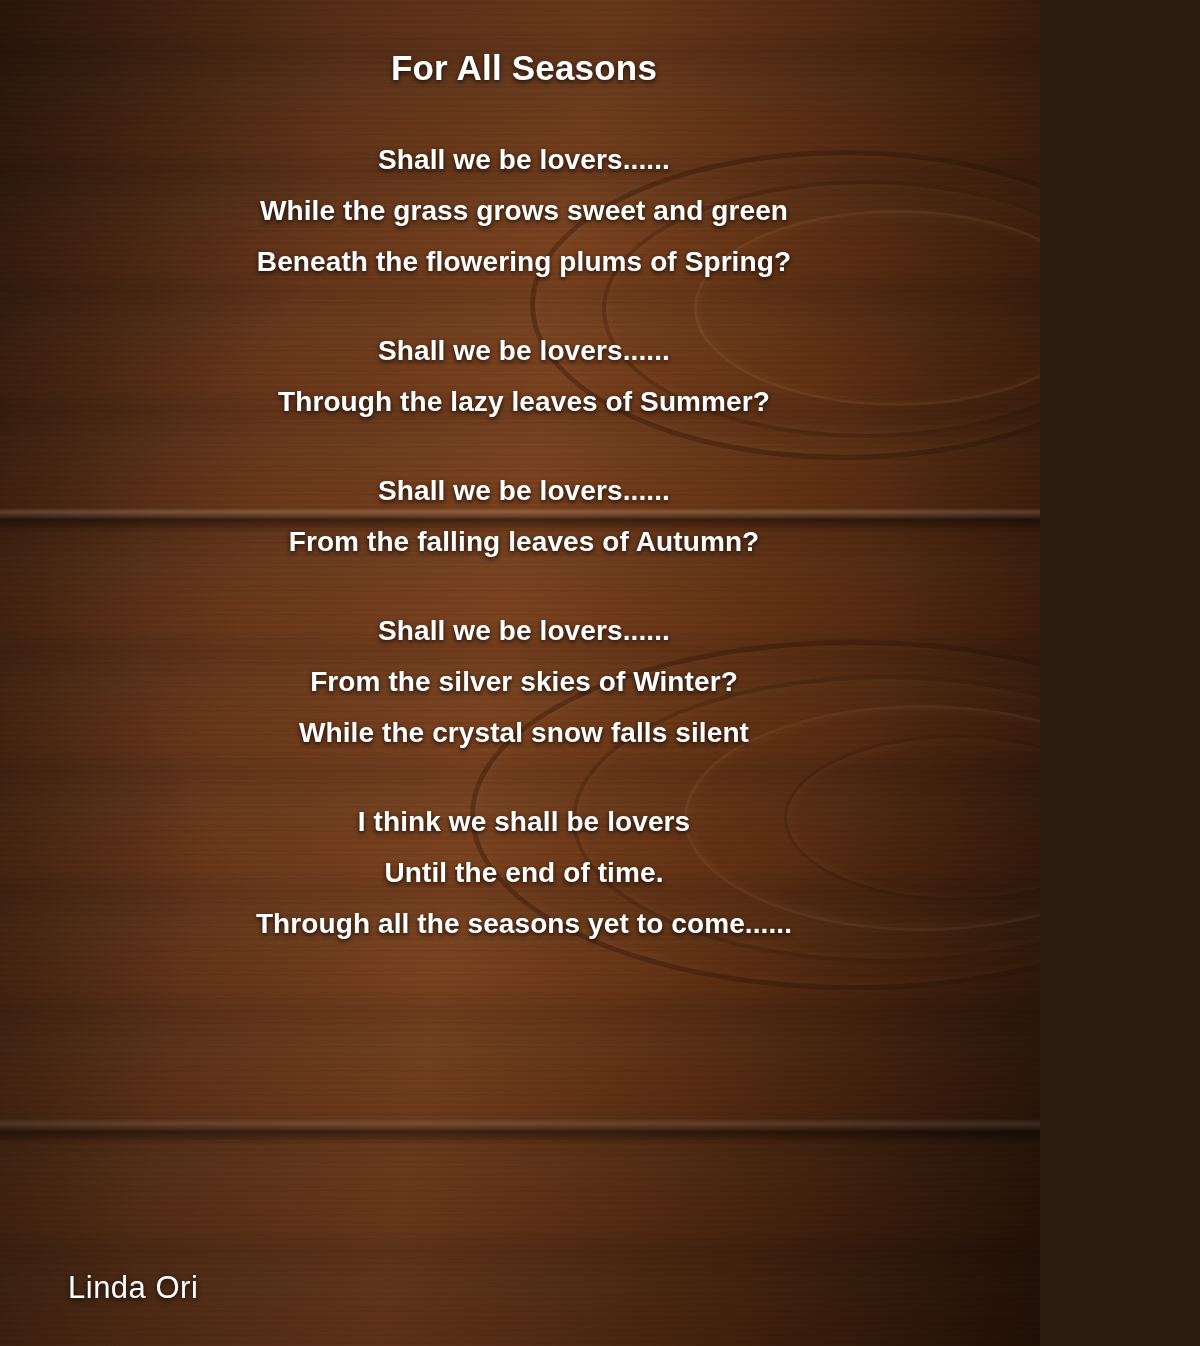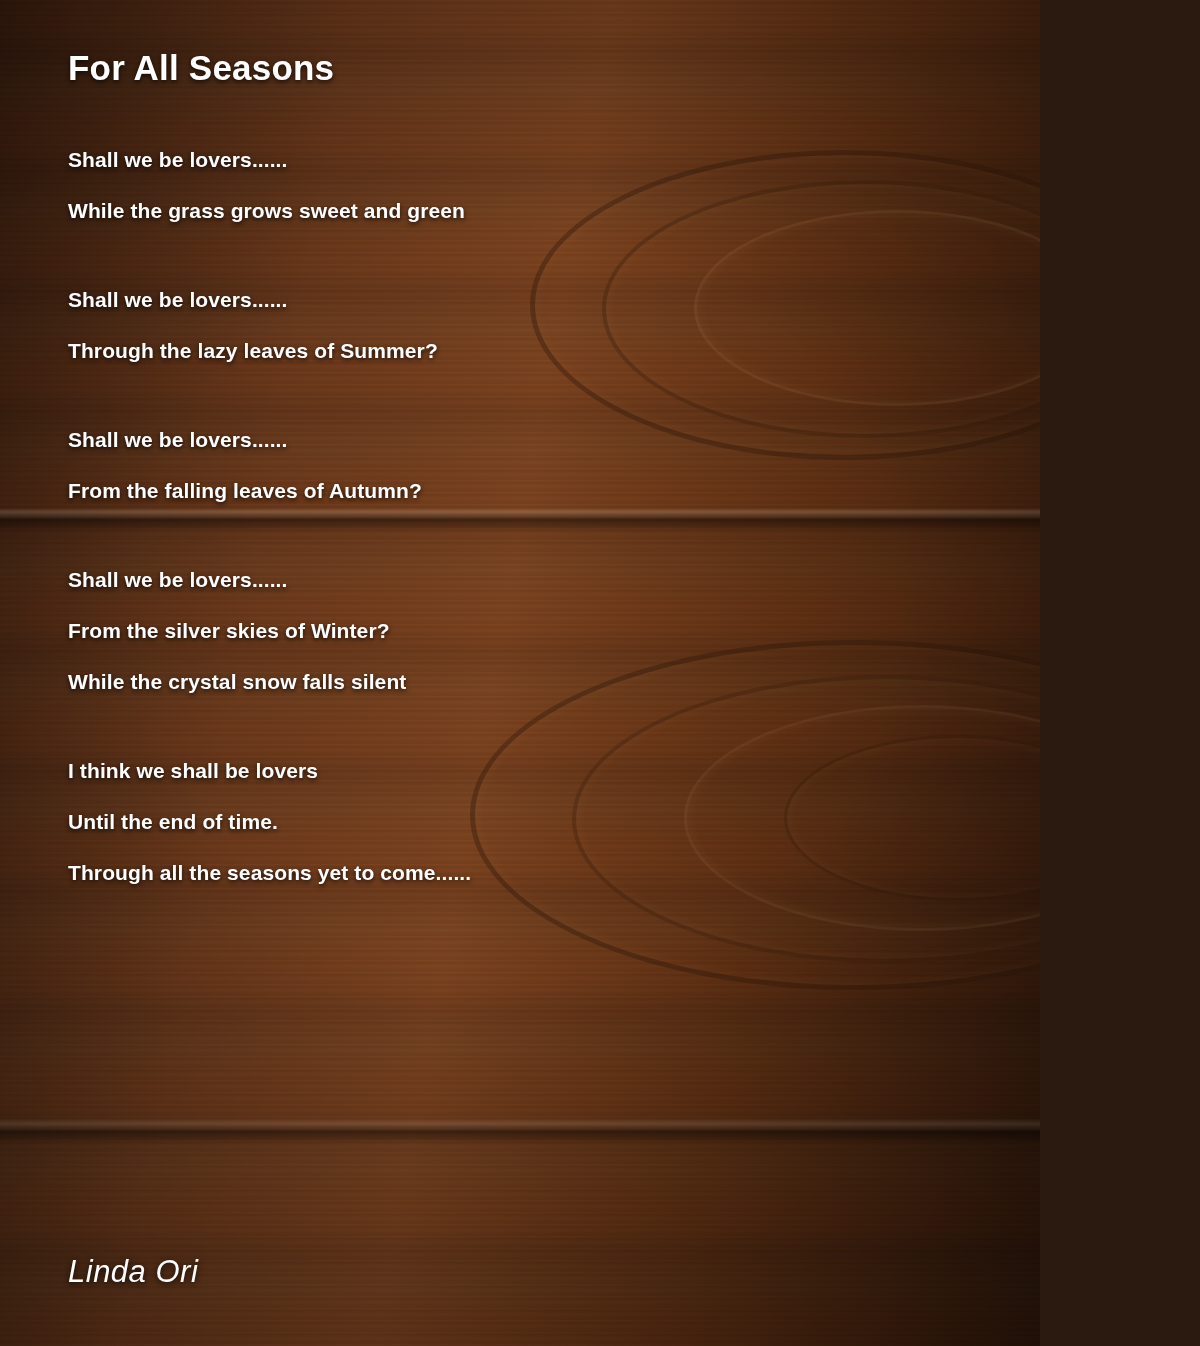--- a/index.html
+++ b/index.html
@@ -49,20 +49,21 @@
       
       repeating-linear-gradient(to bottom,
         rgba(120,70,35,0.35) 0px,
         rgba(120,70,35,0.35) 26px,
         rgba(70,38,18,0.35) 52px,
         rgba(95,55,26,0.2) 86px,
         rgba(120,70,35,0.35) 120px),
       
       linear-gradient(100deg, #3a2212 0%, #6b4023 28%, #7b4a28 48%, #5d3518 72%, #311c0e 100%);
     background-blend-mode: normal, normal, overlay, soft-light, normal;
+    text-align: center;
   }
 
   
   .grain-arc {
     position: absolute;
     border: 3px solid rgba(40,20,8,0.35);
     border-radius: 50%;
     pointer-events: none;
     box-shadow: 0 0 14px rgba(255,210,160,0.06) inset;
   }
@@ -88,36 +89,35 @@
     margin: 0 0 46px 0;
     text-shadow: 0 2px 5px rgba(0,0,0,0.75);
   }
 
   .stanza {
     margin-bottom: 38px;
   }
 
   .poem-line {
     color: #ffffff;
-    font-size: 21px;
+    font-size: 28px;
     font-weight: bold;
     line-height: 51px;
     letter-spacing: 0.1px;
     text-shadow: 0 2px 5px rgba(0,0,0,0.8);
     white-space: pre;
   }
 
   .author {
     position: absolute;
     left: 68px;
-    bottom: 56px;
+    bottom: 40px;
     z-index: 3;
     color: #ffffff;
     font-size: 31px;
-    font-style: italic;
     letter-spacing: 0.5px;
     text-shadow: 0 2px 6px rgba(0,0,0,0.8);
   }
 </style>
 </head>
 <body>
 
 <div class="poem-card">
 
   <div class="grain-arc arc1"></div>
@@ -127,20 +127,21 @@
   <div class="grain-arc arc5"></div>
   <div class="grain-arc arc6"></div>
   <div class="grain-arc arc7"></div>
 
   <div class="content">
     <h1 class="poem-title">For All Seasons</h1>
 
     <div class="stanza">
       <div class="poem-line">Shall we be lovers......</div>
       <div class="poem-line">While the grass grows sweet and green</div>
+      <div class="poem-line">Beneath the flowering plums of Spring?</div>
     </div>
 
     <div class="stanza">
       <div class="poem-line">Shall we be lovers......</div>
       <div class="poem-line">Through the lazy leaves of Summer?</div>
     </div>
 
     <div class="stanza">
       <div class="poem-line">Shall we be lovers......</div>
       <div class="poem-line">From the falling leaves of Autumn?</div>

